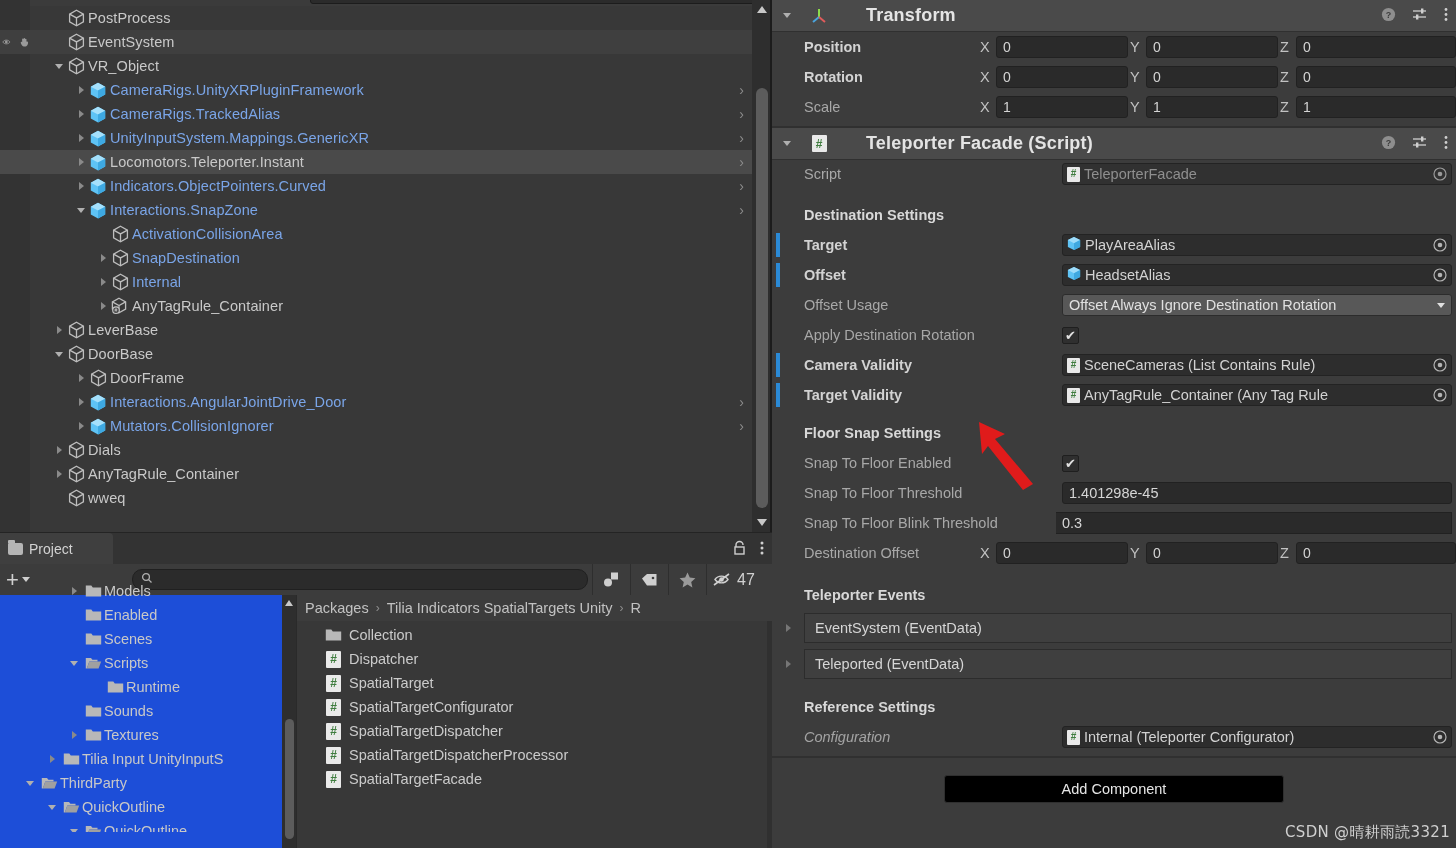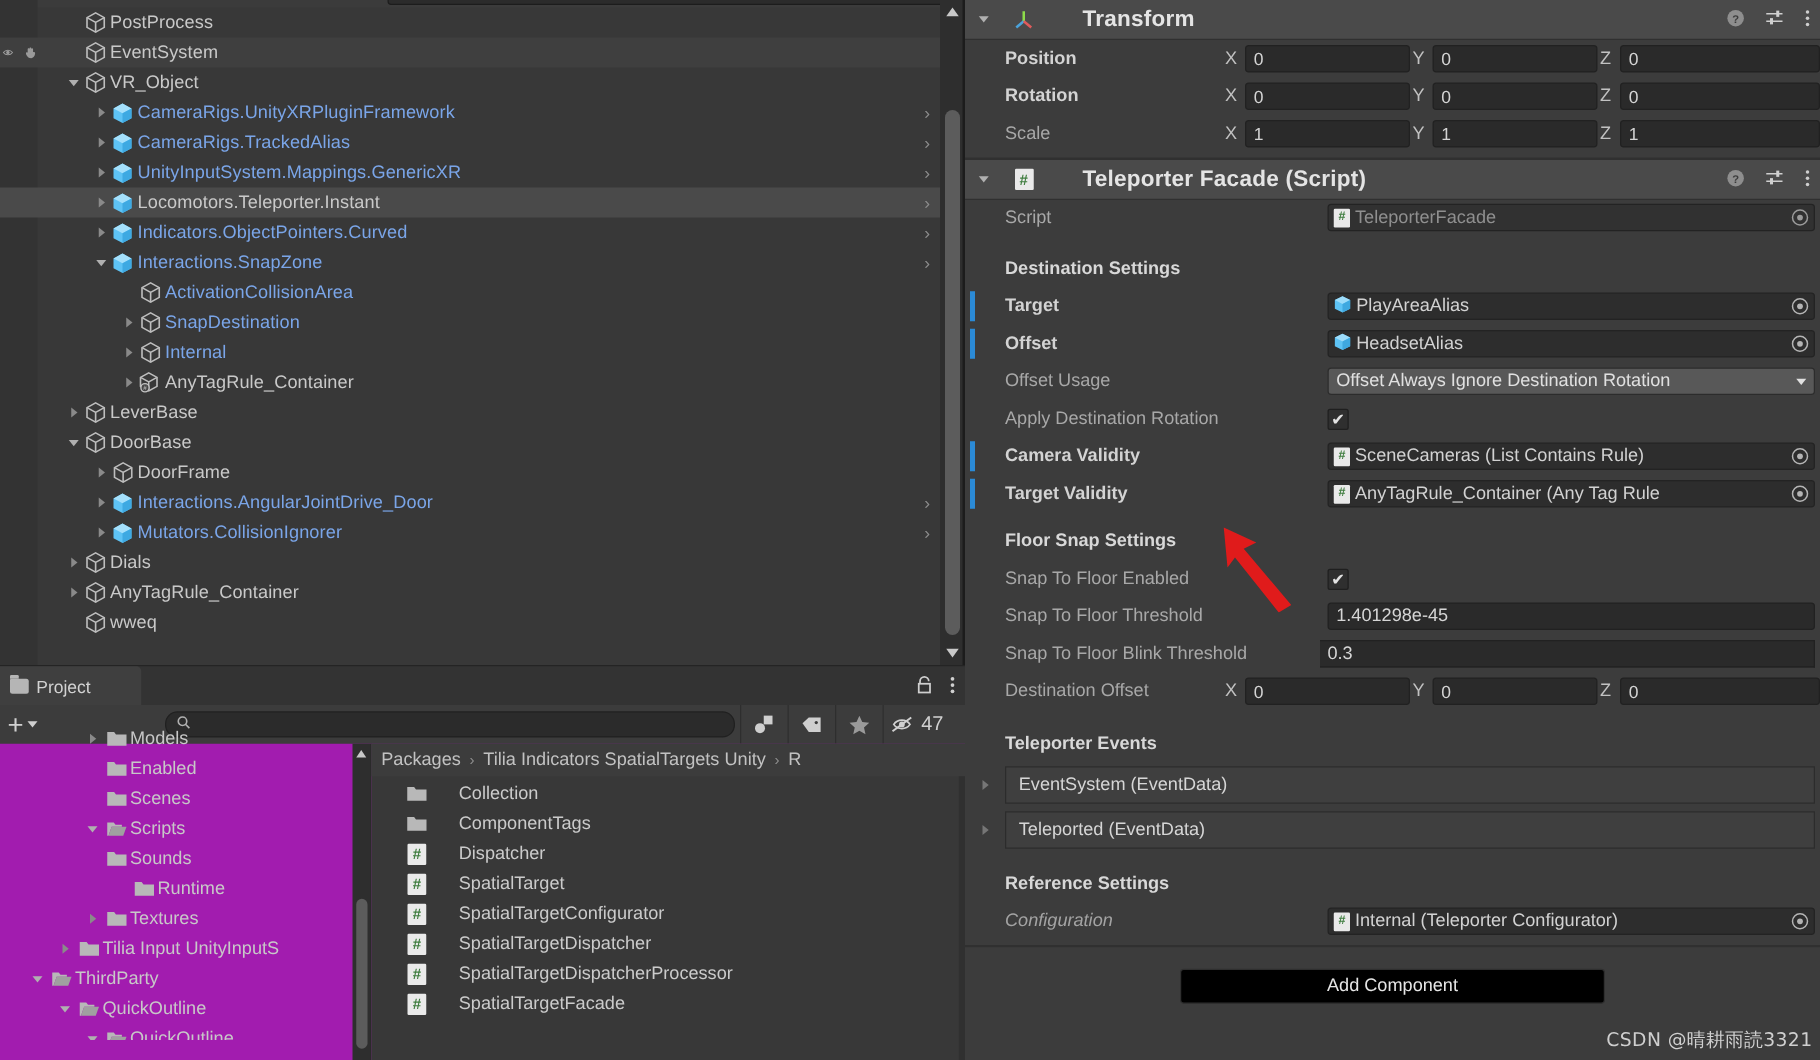--- a/index.html
+++ b/index.html
@@ -96,38 +96,38 @@
   .p-search input {
     background: transparent; border: 0; outline: none; color: #b9b9b9;
     font-size: 12px; font-family: "Liberation Sans", sans-serif; width: 410px; padding-left: 6px;
   }
   .p-filters { position: absolute; left: 592px; top: 0; height: 31px; display: flex; align-items: center; }
   .p-fbtn { width: 38px; height: 31px; display: flex; align-items: center; justify-content: center;
             border-left: 1px solid #2e2e2e; }
   .p-hidden { height: 31px; display: flex; align-items: center; gap: 2px; padding: 0 8px 0 6px;
               border-left: 1px solid #2e2e2e; font-size: 16px; color: #d0d0d0; }
 
-  .p-body { position: relative; height: 253px; background: #a21caf; }
+  .p-body { position: relative; height: 253px; background: #1d4ed8; }
   .p-tree { position: absolute; left: 0; top: 0; width: 282px; height: 253px; overflow: hidden; }
   .p-trow { height: 24px; display: flex; align-items: center; white-space: nowrap; }
   .p-trow .twist { width: 16px; flex: 0 0 16px; display: flex; align-items: center; justify-content: center; }
   .p-trow .fico { width: 22px; flex: 0 0 22px; display: flex; align-items: center; justify-content: center; }
   .p-trow .lbl { font-size: 14.5px; color: #c8c8c8; }
   .p-tree-sb { position: absolute; left: 282px; top: 0; width: 14px; height: 253px; background: #2e2e2e; }
   .p-tree-sb .thumb { position: absolute; left: 3px; top: 124px; width: 9px; height: 120px; background: #5c5c5c; border-radius: 5px; }
   .p-tree-sb .up { position: absolute; left: 3px; top: 5px; width: 0; height: 0;
      border-bottom: 6px solid #c8c8c8; border-left: 4px solid transparent; border-right: 4px solid transparent; }
   .p-divider { position: absolute; left: 296px; top: 0; width: 1px; height: 253px; background: #2a2a2a; }
 
   .p-list { position: absolute; left: 297px; top: 0; right: 0; height: 253px; background: #383838; }
   .p-breadcrumb { height: 26px; display: flex; align-items: center; padding-left: 8px;
                   background: #3c3c3c; font-size: 14.5px; color: #c2c2c2; gap: 7px; white-space: nowrap; overflow: hidden; }
   .p-breadcrumb .sep { color: #8d8d8d; font-size: 12px; }
   .p-items { padding-top: 2px; }
-  .p-item { height: 24px; display: flex; align-items: center; gap: 25px; padding-left: 28px; white-space: nowrap; text-align: center; }
+  .p-item { height: 24px; display: flex; align-items: center; gap: 7px; padding-left: 28px; white-space: nowrap; text-align: center; }
   .p-item .lbl { font-size: 14.5px; color: #cbcbcb; }
   .p-list-sb { position: absolute; right: 0; top: 26px; width: 5px; height: 227px; background: #303030; }
 
   
   .inspector {
     position: absolute; left: 772px; top: 0; width: 684px; height: 848px;
     background: #3c3c3c; overflow: hidden;
   }
   .insp-divider { position: absolute; left: 772px; top: 0; width: 3px; height: 848px; background: #212121; }
 
@@ -639,38 +639,38 @@
             </div>
             <div class="fico">
               <svg width="17" height="14" viewBox="0 0 17 14">
                 <path d="M0.8 12.5 L0.8 2 L6 2 L7.4 3.8 L12.5 3.8 L12.5 5.4 L4.3 5.4 L1.8 12.5 Z" fill="#b8b8b8"></path>
                 <path d="M4.3 5.4 L16.2 5.4 L13.6 12.5 L1.8 12.5 Z" fill="#a0a0a0"></path>
               </svg>
             </div>
             <div class="lbl">Scripts</div>
           </div>
           <div class="p-trow">
+            <div style="width: 88px; flex: 0 0 88px; height: 24px;"></div>
+            <div class="twist"></div>
+            <div class="fico">
+              <svg width="17" height="14" viewBox="0 0 17 14">
+                <path d="M0.8 12.6 L0.8 1.6 L6.3 1.6 L7.8 3.5 L16.2 3.5 L16.2 12.6 Z" fill="#b8b8b8"></path>
+              </svg>
+            </div>
+            <div class="lbl">Runtime</div>
+          </div>
+          <div class="p-trow">
             <div style="width: 66px; flex: 0 0 66px; height: 24px;"></div>
             <div class="twist"></div>
             <div class="fico">
               <svg width="17" height="14" viewBox="0 0 17 14">
                 <path d="M0.8 12.6 L0.8 1.6 L6.3 1.6 L7.8 3.5 L16.2 3.5 L16.2 12.6 Z" fill="#b8b8b8"></path>
               </svg>
             </div>
             <div class="lbl">Sounds</div>
-          </div>
-          <div class="p-trow">
-            <div style="width: 88px; flex: 0 0 88px; height: 24px;"></div>
-            <div class="twist"></div>
-            <div class="fico">
-              <svg width="17" height="14" viewBox="0 0 17 14">
-                <path d="M0.8 12.6 L0.8 1.6 L6.3 1.6 L7.8 3.5 L16.2 3.5 L16.2 12.6 Z" fill="#b8b8b8"></path>
-              </svg>
-            </div>
-            <div class="lbl">Runtime</div>
           </div>
           <div class="p-trow">
             <div style="width: 66px; flex: 0 0 66px; height: 24px;"></div>
             <div class="twist">
               <div class="tri-r"></div>
             </div>
             <div class="fico">
               <svg width="17" height="14" viewBox="0 0 17 14">
                 <path d="M0.8 12.6 L0.8 1.6 L6.3 1.6 L7.8 3.5 L16.2 3.5 L16.2 12.6 Z" fill="#b8b8b8"></path>
               </svg>
@@ -744,28 +744,20 @@
             <span>R</span>
           </div>
         <div class="p-items" id="project-items">
             <div class="p-item">
               <span style="display: inline-flex; width: 17px; justify-content: center; align-items: center;">
                 <svg width="17" height="14" viewBox="0 0 17 14">
                   <path d="M0.8 12.6 L0.8 1.6 L6.3 1.6 L7.8 3.5 L16.2 3.5 L16.2 12.6 Z" fill="#b8b8b8"></path>
                 </svg>
               </span>
               <span class="lbl">Collection</span>
-            </div>
-            <div class="p-item">
-              <span style="display: inline-flex; width: 17px; justify-content: center; align-items: center;">
-                <svg width="17" height="14" viewBox="0 0 17 14">
-                  <path d="M0.8 12.6 L0.8 1.6 L6.3 1.6 L7.8 3.5 L16.2 3.5 L16.2 12.6 Z" fill="#b8b8b8"></path>
-                </svg>
-              </span>
-              <span class="lbl">ComponentTags</span>
             </div>
             <div class="p-item">
               <span style="display: inline-flex; width: 17px; justify-content: center; align-items: center;">
                 <span style="display:inline-flex;width:15px;height:17px;background:#eaeaea;border-radius:1px;align-items:center;justify-content:center;color:#3f7d3f;font-size:12px;font-weight:bold;line-height:1;">#</span>
               </span>
               <span class="lbl">Dispatcher</span>
             </div>
             <div class="p-item">
               <span style="display: inline-flex; width: 17px; justify-content: center; align-items: center;">
                 <span style="display:inline-flex;width:15px;height:17px;background:#eaeaea;border-radius:1px;align-items:center;justify-content:center;color:#3f7d3f;font-size:12px;font-weight:bold;line-height:1;">#</span>

